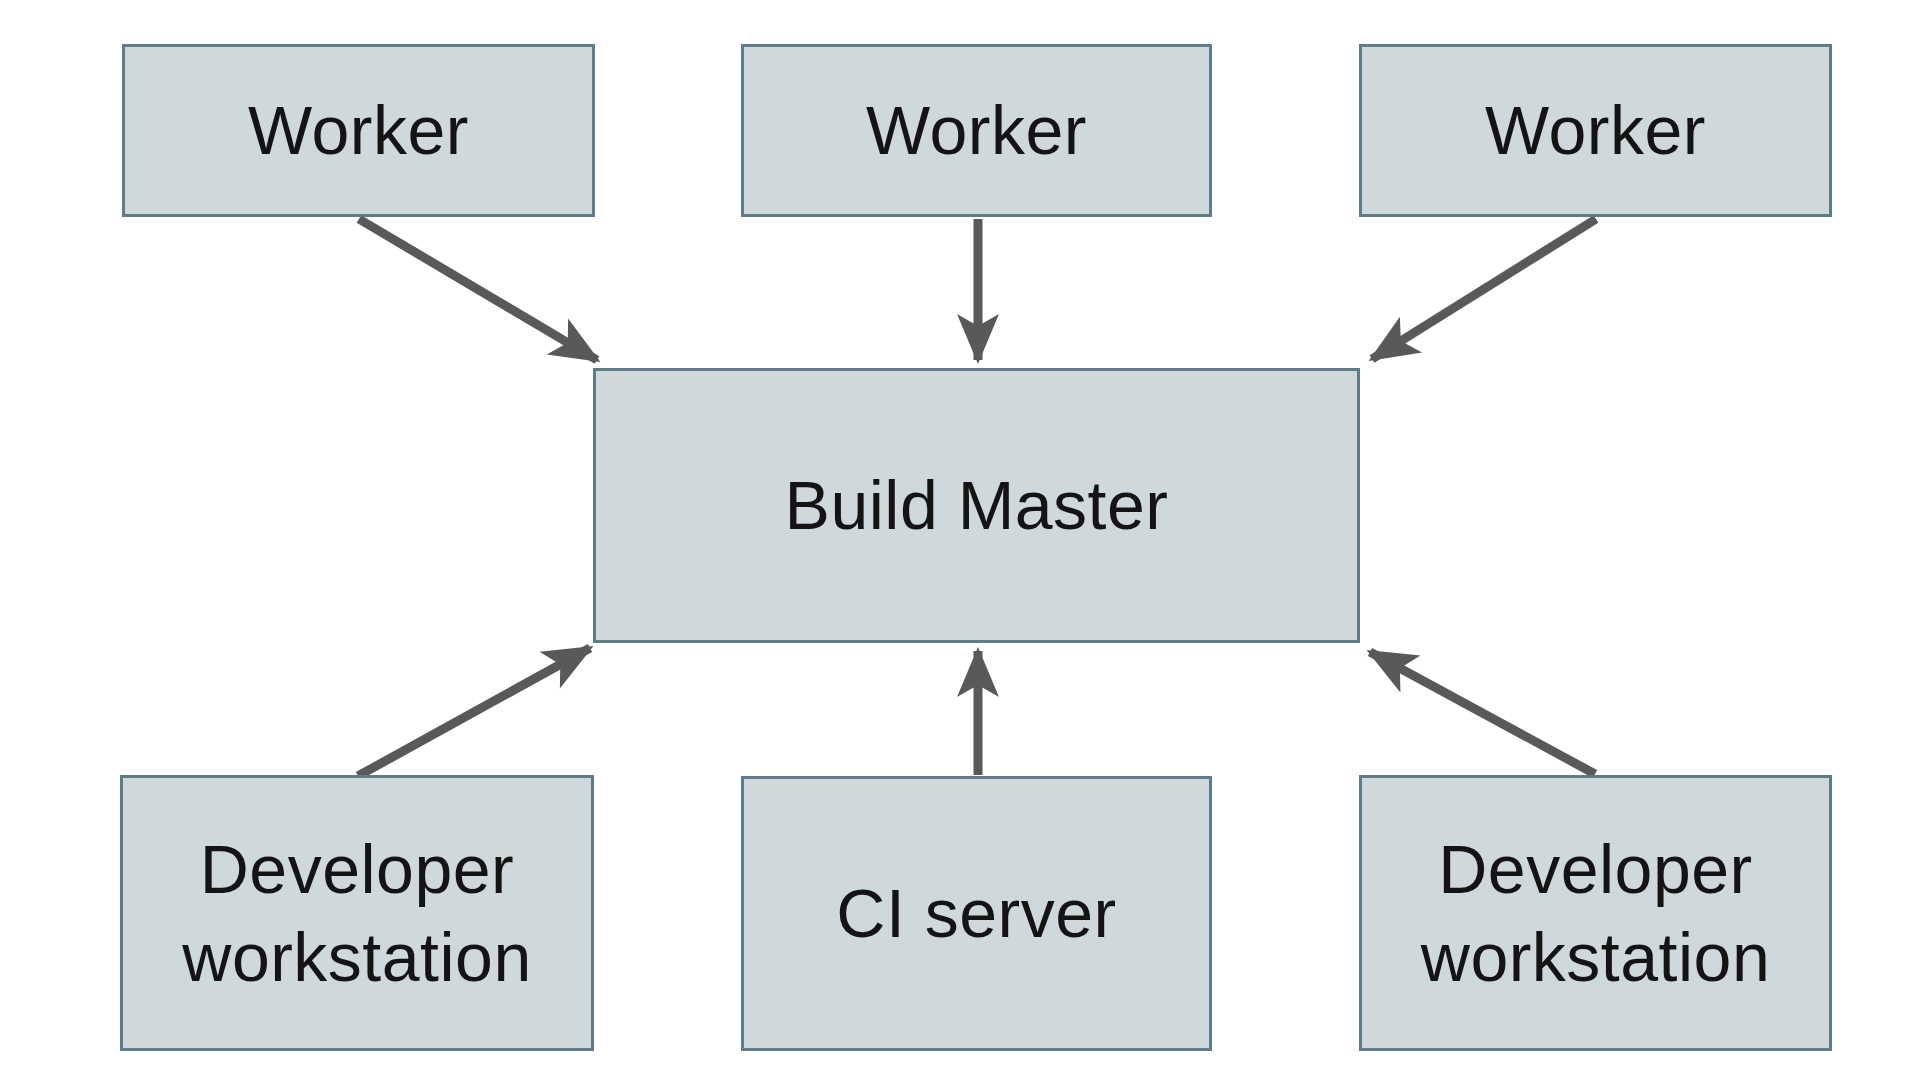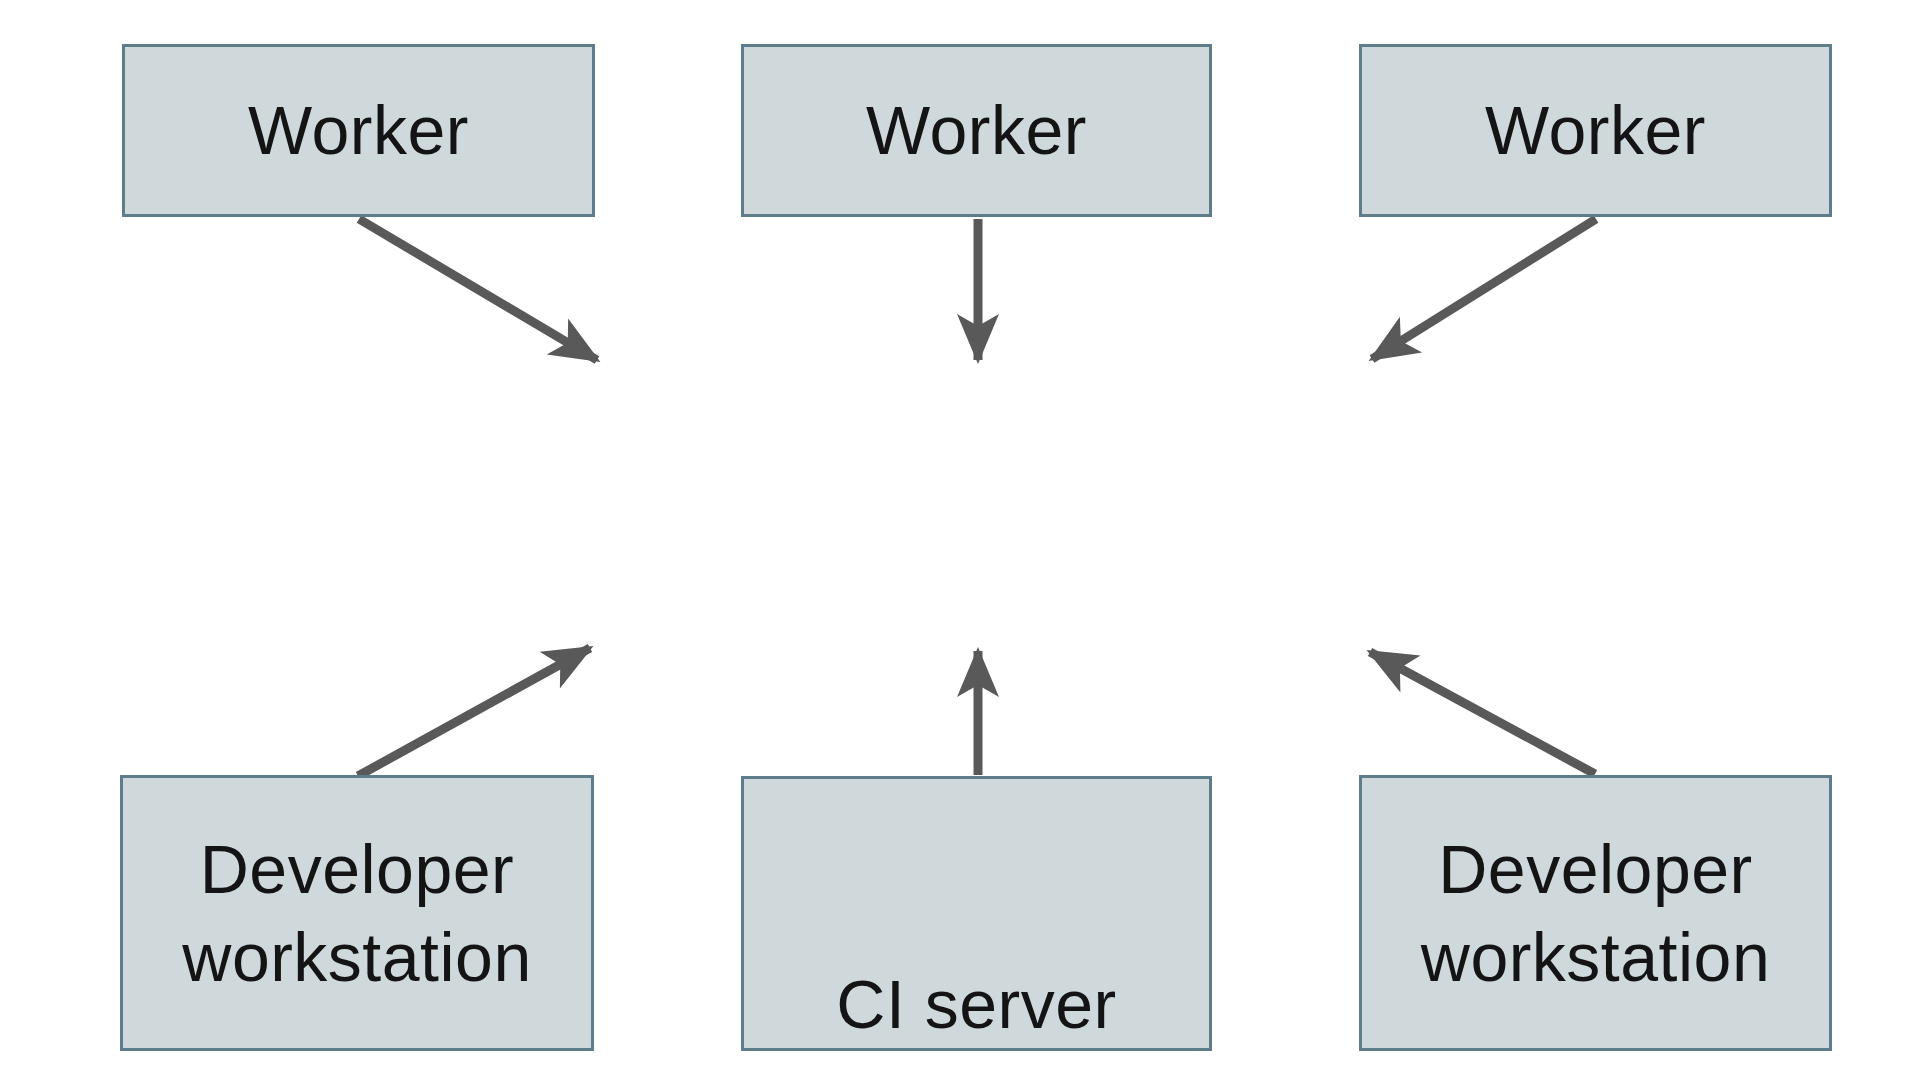--- a/index.html
+++ b/index.html
@@ -36,21 +36,21 @@
     font-size: 68px;
     line-height: 1.3;
     letter-spacing: 0.5px;
   }
   .node .label { display: block; }
   #worker-1        { left: 122px;  top: 44px;  width: 473px; height: 173px; }
   #worker-2        { left: 741px;  top: 44px;  width: 471px; height: 173px; }
   #worker-3        { left: 1359px; top: 44px;  width: 473px; height: 173px; }
   #build-master    { left: 593px;  top: 368px; width: 767px; height: 275px; }
   #dev-workstation-1 { left: 120px;  top: 775px; width: 474px; height: 276px; padding: 0 28px; }
-  #ci-server         { left: 741px;  top: 776px; width: 471px; height: 275px; align-items: flex-end; }
+  #ci-server         { left: 741px;  top: 776px; width: 471px; height: 275px; }
   #dev-workstation-2 { left: 1359px; top: 775px; width: 473px; height: 276px; padding: 0 28px; }
   .arrow-line {
     stroke: var(--arrow, #595959);
     stroke-width: 9;
     fill: none;
   }
   .arrow-head {
     fill: var(--arrow, #595959);
     stroke: none;
   }
@@ -79,20 +79,23 @@
   </div>
 
   <div class="node" id="worker-2">
     <span class="label">Worker</span>
   </div>
 
   <div class="node" id="worker-3">
     <span class="label">Worker</span>
   </div>
 
+  <div class="node" id="build-master">
+    <span class="label">Build Master</span>
+  </div>
 
   <div class="node" id="dev-workstation-1">
     <span class="label">Developer workstation</span>
   </div>
 
   <div class="node" id="ci-server">
     <span class="label">CI server</span>
   </div>
 
   <div class="node" id="dev-workstation-2">

